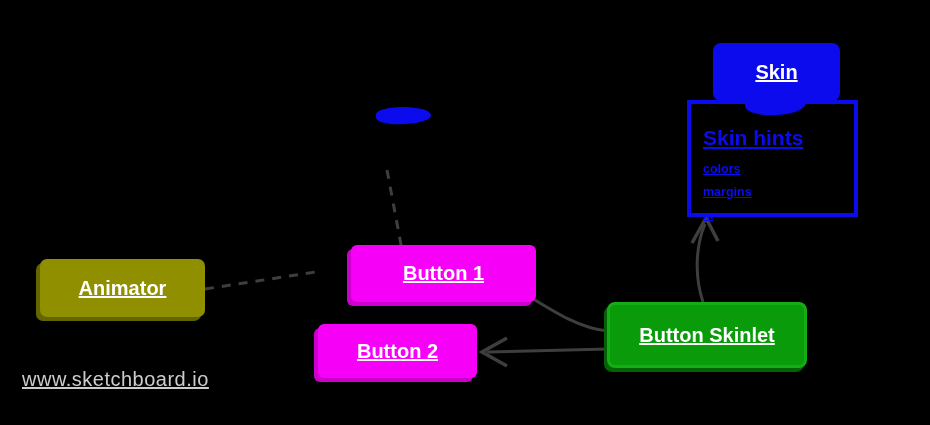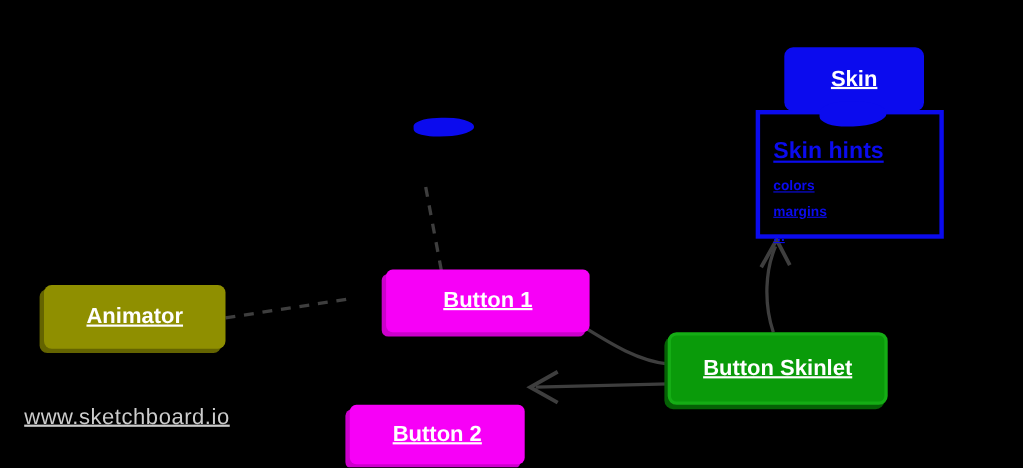--- a/index.html
+++ b/index.html
@@ -106,21 +106,20 @@
     box-shadow: -4px 4px 0 0 var(--magenta-shadow);
     font-size: 20px;
     margin-left: 28px;
   }
   .node-button2 {
     left: 318px; top: 324px; width: 159px; height: 54px;
     background: var(--magenta);
     border-radius: 6px;
     box-shadow: -4px 4px 0 0 var(--magenta-shadow);
     font-size: 20px;
-    margin-top: 44px;
   }
   .node-button-skinlet {
     left: 607px; top: 302px; width: 200px; height: 66px;
     background: var(--green);
     border: 3px solid var(--green-border);
     border-radius: 8px;
     box-shadow: -3px 4px 0 0 var(--green-shadow);
     font-size: 20px;
     text-align: center;
   }

